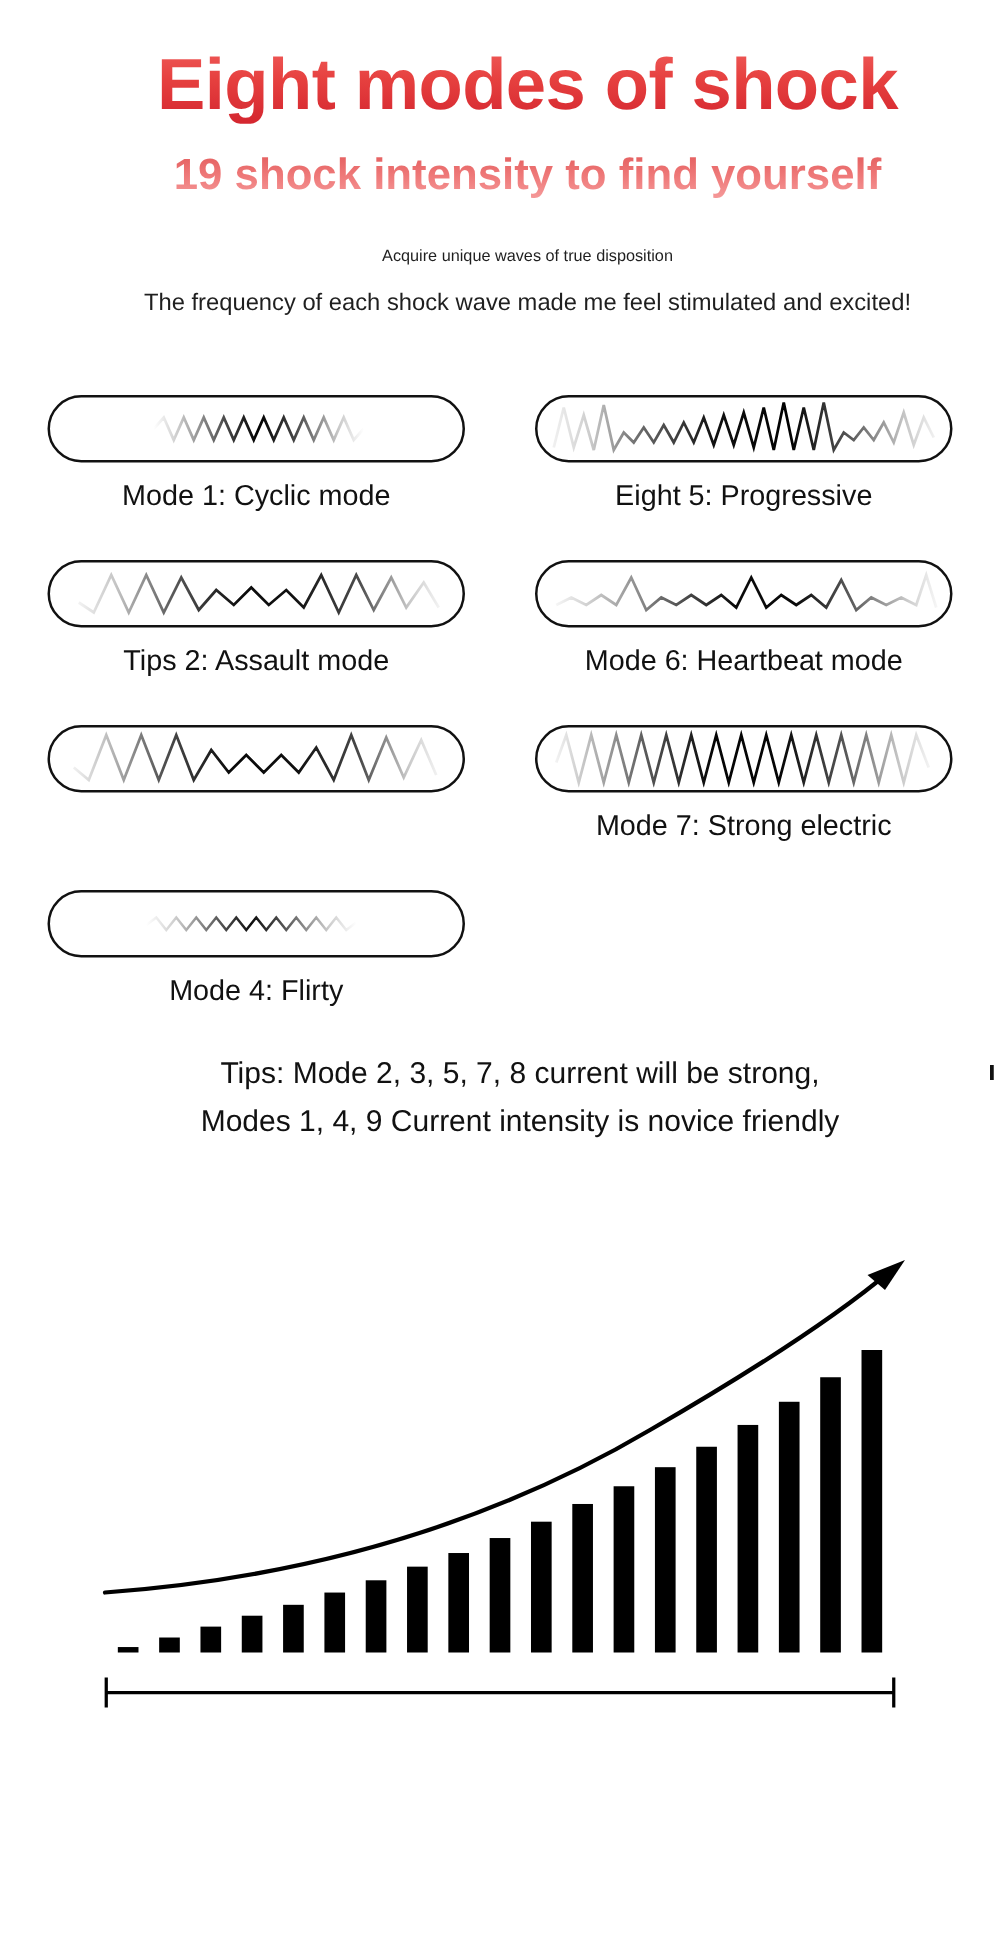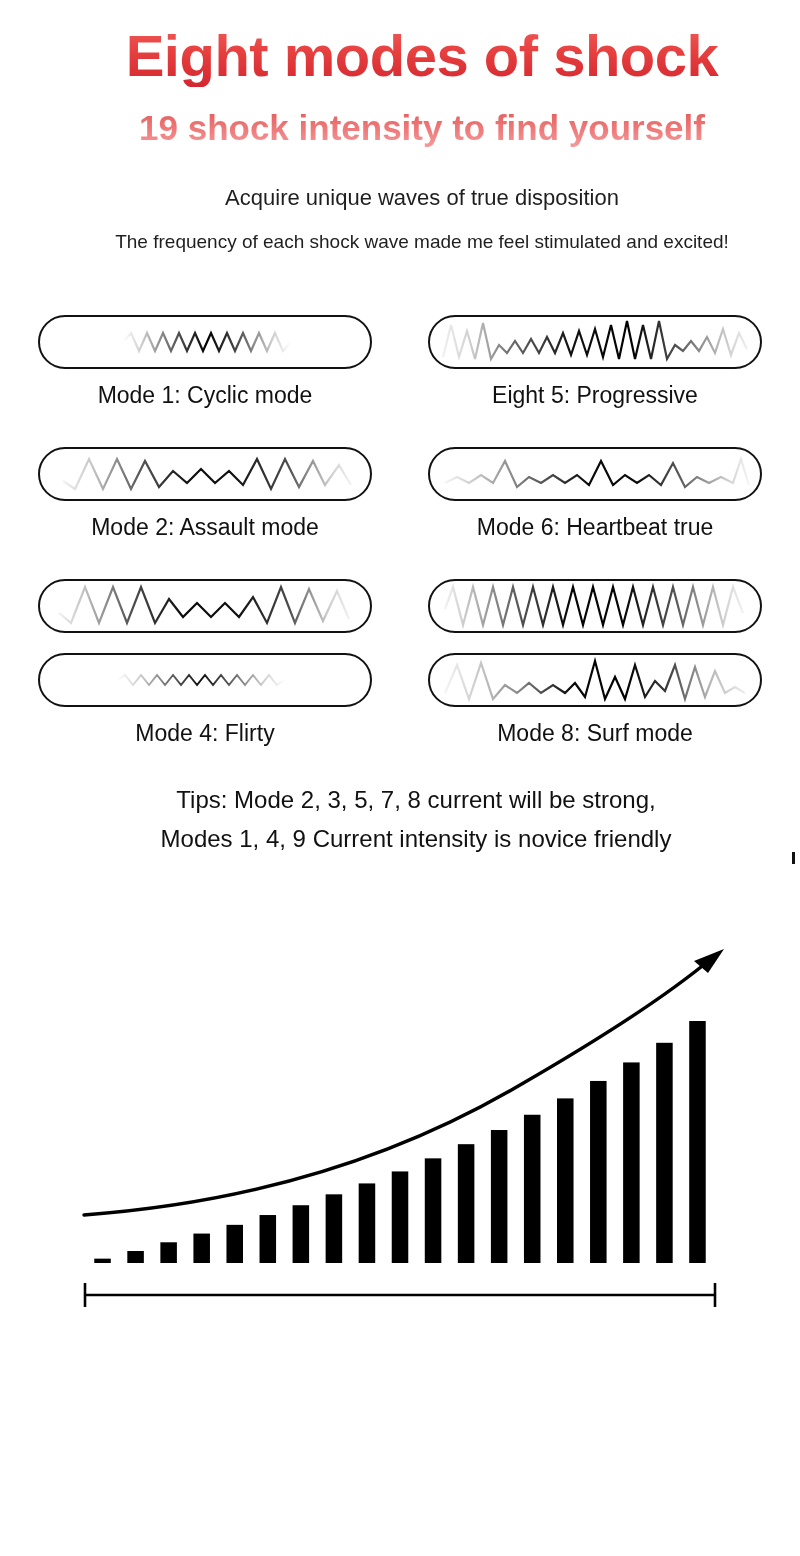--- a/index.html
+++ b/index.html
@@ -10,21 +10,21 @@
   body {
     width: 800px;
     height: 1556px;
     position: relative;
     overflow: hidden;
     font-family: "Liberation Sans", sans-serif;
     color: #1a1a1a;
   }
 
   
-  .header { padding-top: 26px; text-align: center; margin-left: 44px; }
+  .header { padding-top: 38px; text-align: center; margin-left: 44px; }
 
   .title {
     font-size: 58px;
     font-weight: bold;
     letter-spacing: -0.5px;
     line-height: 1.05;
     background: linear-gradient(180deg, #ef5a58 0%, #e6403f 42%, #d4262f 100%);
     -webkit-background-clip: text;
     background-clip: text;
     color: transparent;
@@ -39,21 +39,21 @@
     margin: 22px 0 0 0;
     background: linear-gradient(180deg, #e35b5b 0%, #ef7b7b 55%, #f59a9a 100%);
     -webkit-background-clip: text;
     background-clip: text;
     color: transparent;
     text-decoration: underline;
     -webkit-text-fill-color: transparent;
   }
 
   .tagline {
-    font-size: 22px;
+    font-size: 13px;
     color: #1f1f1f;
     margin: 38px 0 0 0;
     font-weight: 400;
   }
   .tagline2 {
     font-size: 19px;
     color: #1f1f1f;
     margin: 20px 0 0 0;
     font-weight: 400;
   }
@@ -185,42 +185,42 @@
               <stop offset="0.45" stop-color="#0d0d0d"></stop>
             <stop offset="0.6" stop-color="#111111"></stop>
               <stop offset="0.78" stop-color="#4d4d4d"></stop>
             <stop offset="0.92" stop-color="#c9c9c9"></stop>
               <stop offset="1" stop-color="#f2f2f2"></stop>
           </linearGradient>
         </defs>
         <polyline fill="none" stroke="url(#g2)" stroke-width="2.2" points="16,30 28,38 42,8 56,38 70,8 84,38 98,10 112,36 126,20 140,32 154,18 168,32 182,20 196,34 210,8 224,38 238,8 252,36 266,10 278,34 292,14 304,34"></polyline>
       </svg>
     </div>
-    <div class="mode-label">Mode 2: Assault mode</div>
+    <div class="mode-label">Tips 2: Assault mode</div>
   </div>
 
   <div class="mode-cell">
     <div class="pill">
       <svg width="316" height="46" viewBox="0 0 316 46">
         <defs>
           <linearGradient id="g6" x1="0" y1="0" x2="1" y2="0">
             <stop offset="0" stop-color="#f5f5f5"></stop>
               <stop offset="0.1" stop-color="#c9c9c9"></stop>
             <stop offset="0.28" stop-color="#6a6a6a"></stop>
               <stop offset="0.47" stop-color="#0a0a0a"></stop>
             <stop offset="0.63" stop-color="#0a0a0a"></stop>
               <stop offset="0.8" stop-color="#6a6a6a"></stop>
             <stop offset="0.93" stop-color="#cfcfcf"></stop>
               <stop offset="1" stop-color="#f5f5f5"></stop>
           </linearGradient>
         </defs>
         <polyline fill="none" stroke="url(#g6)" stroke-width="2.2" points="8,32 20,26 32,32 44,24 56,32 68,10 80,36 92,26 104,32 116,24 128,32 140,24 152,34 164,10 176,34 188,24 200,32 212,24 224,34 236,12 248,36 260,26 272,32 284,26 296,32 304,8 312,34"></polyline>
       </svg>
     </div>
-    <div class="mode-label">Mode 6: Heartbeat true</div>
+    <div class="mode-label">Mode 6: Heartbeat mode</div>
   </div>
 
   <div class="mode-cell">
     <div class="pill">
       <svg width="316" height="46" viewBox="0 0 316 46">
         <defs>
           <linearGradient id="g3" x1="0" y1="0" x2="1" y2="0">
             <stop offset="0" stop-color="#f0f0f0"></stop>
               <stop offset="0.09" stop-color="#c0c0c0"></stop>
             <stop offset="0.25" stop-color="#4f4f4f"></stop>
@@ -247,20 +247,21 @@
               <stop offset="0.42" stop-color="#050505"></stop>
             <stop offset="0.6" stop-color="#050505"></stop>
               <stop offset="0.78" stop-color="#5a5a5a"></stop>
             <stop offset="0.92" stop-color="#c6c6c6"></stop>
               <stop offset="1" stop-color="#f2f2f2"></stop>
           </linearGradient>
         </defs>
         <polyline fill="none" stroke="url(#g7)" stroke-width="2.2" points="8,26 16,4 26,42 36,4 46,42 56,4 66,42 76,4 86,42 96,4 106,42 116,4 126,42 136,4 146,42 156,4 166,42 176,4 186,42 196,4 206,42 216,4 226,42 236,4 246,42 256,4 266,42 276,4 286,42 296,4 306,30"></polyline>
       </svg>
     </div>
+    <div class="mode-label">Mode 7: Strong electric</div>
   </div>
 
   <div class="mode-cell">
     <div class="pill">
       <svg width="300" height="40" viewBox="0 0 300 40">
         <defs>
           <linearGradient id="g4" x1="0" y1="0" x2="1" y2="0">
             <stop offset="0" stop-color="#ffffff"></stop>
               <stop offset="0.14" stop-color="#cccccc"></stop>
             <stop offset="0.35" stop-color="#565656"></stop>
@@ -269,40 +270,20 @@
               <stop offset="0.87" stop-color="#cccccc"></stop>
             <stop offset="1" stop-color="#ffffff"></stop>
           </linearGradient>
         </defs>
         <polyline fill="none" stroke="url(#g4)" stroke-width="2" points="62,21 70,15 78,25 86,15 94,25 102,15 110,25 118,15 126,25 134,15 142,25 150,15 158,25 166,15 174,25 182,15 190,25 198,15 206,25 214,15 222,25 230,19"></polyline>
       </svg>
     </div>
     <div class="mode-label">Mode 4: Flirty</div>
   </div>
 
-  <div class="mode-cell">
-    <div class="pill">
-      <svg width="316" height="46" viewBox="0 0 316 46">
-        <defs>
-          <linearGradient id="g8" x1="0" y1="0" x2="1" y2="0">
-            <stop offset="0" stop-color="#f4f4f4"></stop>
-              <stop offset="0.1" stop-color="#cfcfcf"></stop>
-            <stop offset="0.24" stop-color="#8a8a8a"></stop>
-              <stop offset="0.42" stop-color="#0a0a0a"></stop>
-            <stop offset="0.6" stop-color="#000000"></stop>
-              <stop offset="0.74" stop-color="#3a3a3a"></stop>
-            <stop offset="0.88" stop-color="#b5b5b5"></stop>
-              <stop offset="1" stop-color="#eeeeee"></stop>
-          </linearGradient>
-        </defs>
-        <polyline fill="none" stroke="url(#g8)" stroke-width="2.2" points="8,36 20,8 32,42 44,6 56,42 68,28 80,36 92,26 104,36 116,28 128,36 138,26 148,40 158,4 168,42 178,20 188,42 198,8 208,40 218,24 228,34 238,8 248,42 258,10 268,40 278,14 288,36 298,30 308,36"></polyline>
-      </svg>
-    </div>
-    <div class="mode-label">Mode 8: Surf mode</div>
-  </div>
 </div>
 
 <div class="tips">
   <div class="tips-line">Tips: Mode 2, 3, 5, 7, 8 current will be strong,</div>
   <div class="tips-line">Modes 1, 4, 9 Current intensity is novice friendly</div>
 </div>
 
 <div class="edge-artifact"></div>
 
 <div class="chart-wrap">

